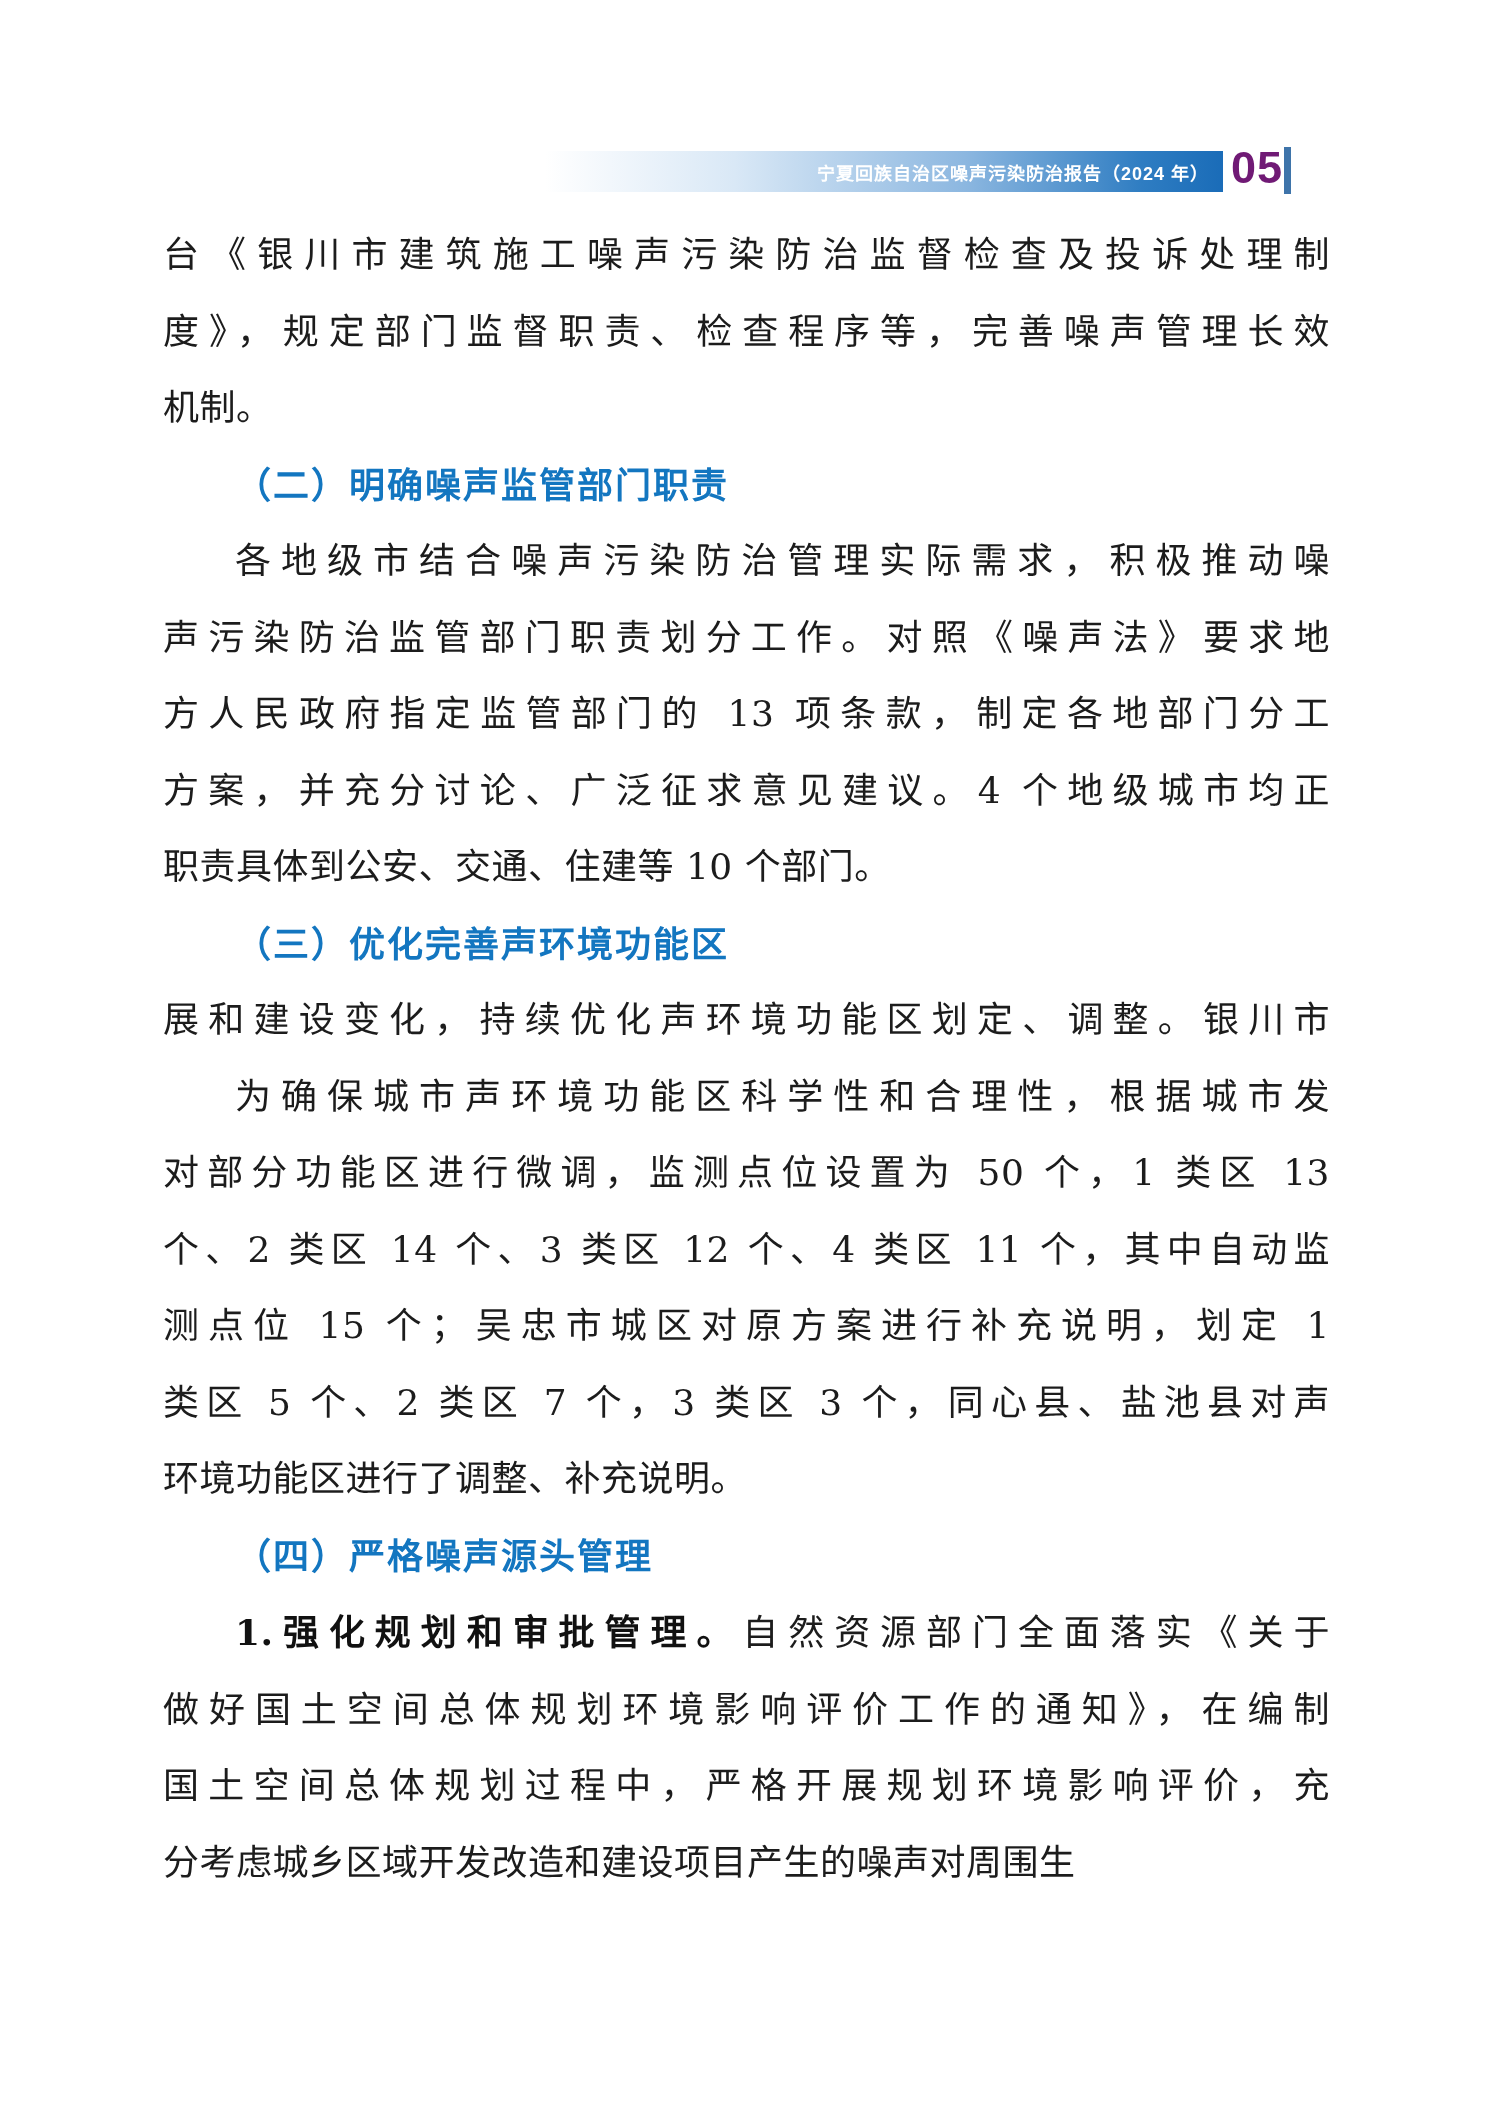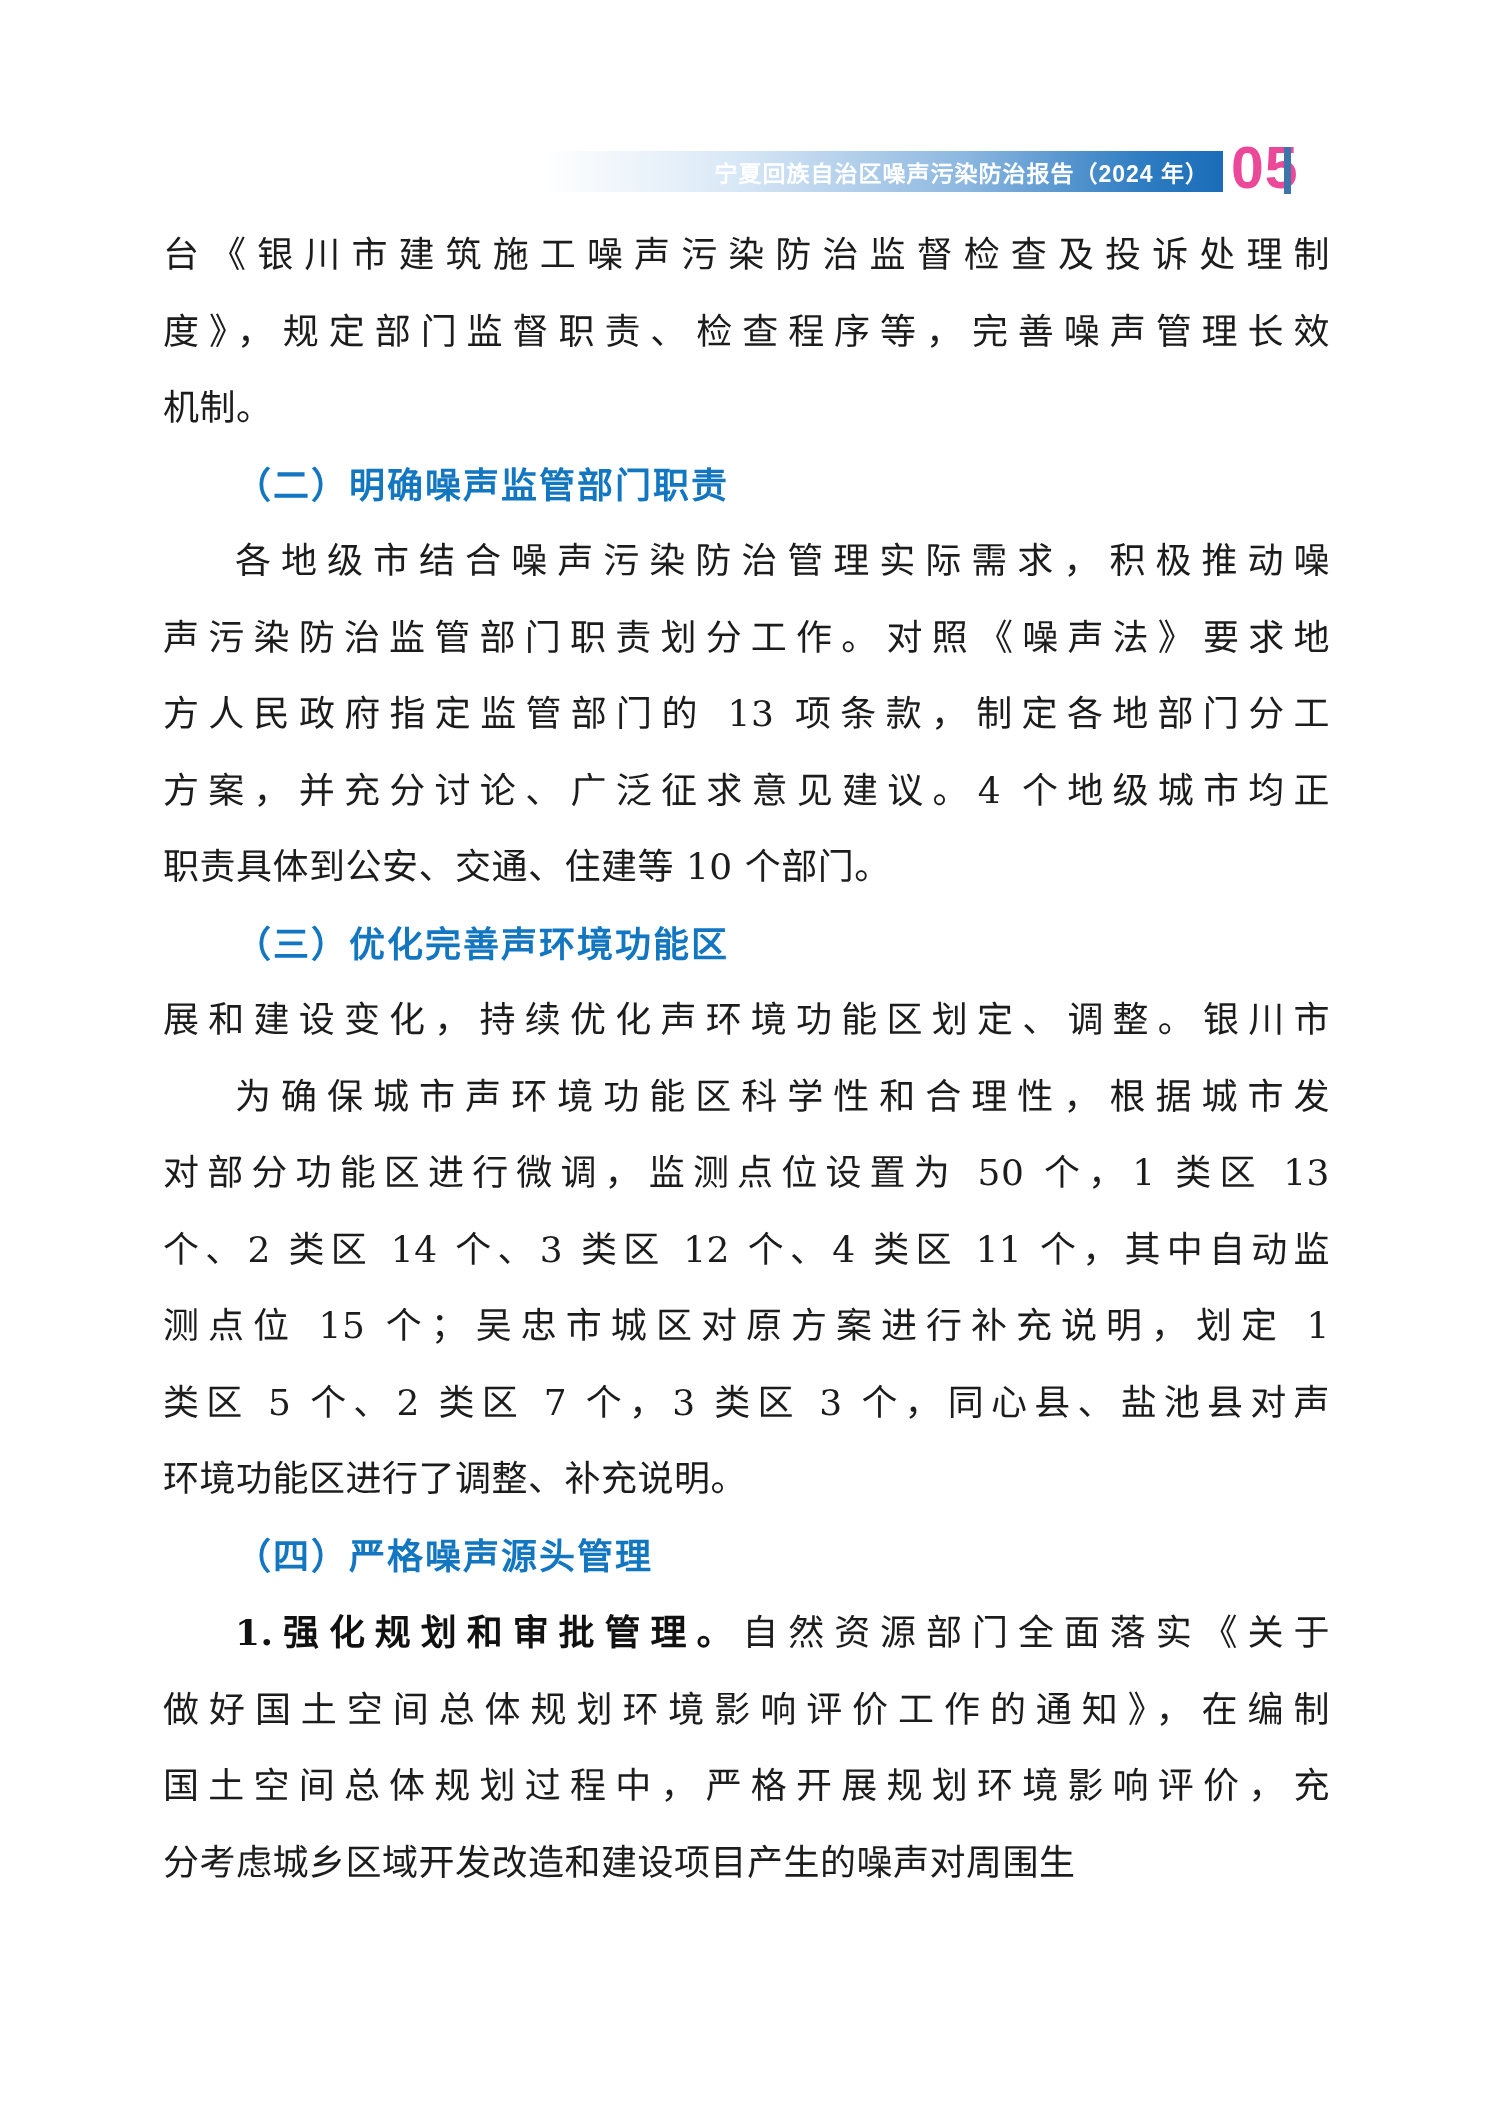--- a/index.html
+++ b/index.html
@@ -32,34 +32,34 @@
       rgba(255,255,255,0) 0%,
       #d9e8f6 28%,
       #8cb7e0 62%,
       #2f7dc2 88%,
       #1a6cb8 100%);
   }
   #header-title {
     color: #ffffff;
     font-family: "Liberation Sans", "DejaVu Sans", sans-serif;
     font-weight: 700;
-    font-size: 23px;
+    font-size: 18px;
     letter-spacing: 1px;
     white-space: nowrap;
     text-align: center;
   }
   #page-number {
     position: absolute;
     left: 1231px;
     top: 142px;
     font-family: "Liberation Sans", "DejaVu Sans", sans-serif;
     font-weight: 600;
-    font-size: 59px;
+    font-size: 45px;
     line-height: 52px;
-    color: #ec4899;
+    color: #701a75;
     letter-spacing: 1px;
   }
   #header-accent {
     position: absolute;
     left: 1284px;
     top: 147px;
     width: 7px;
     height: 47px;
     background: #3e74aa;
   }

